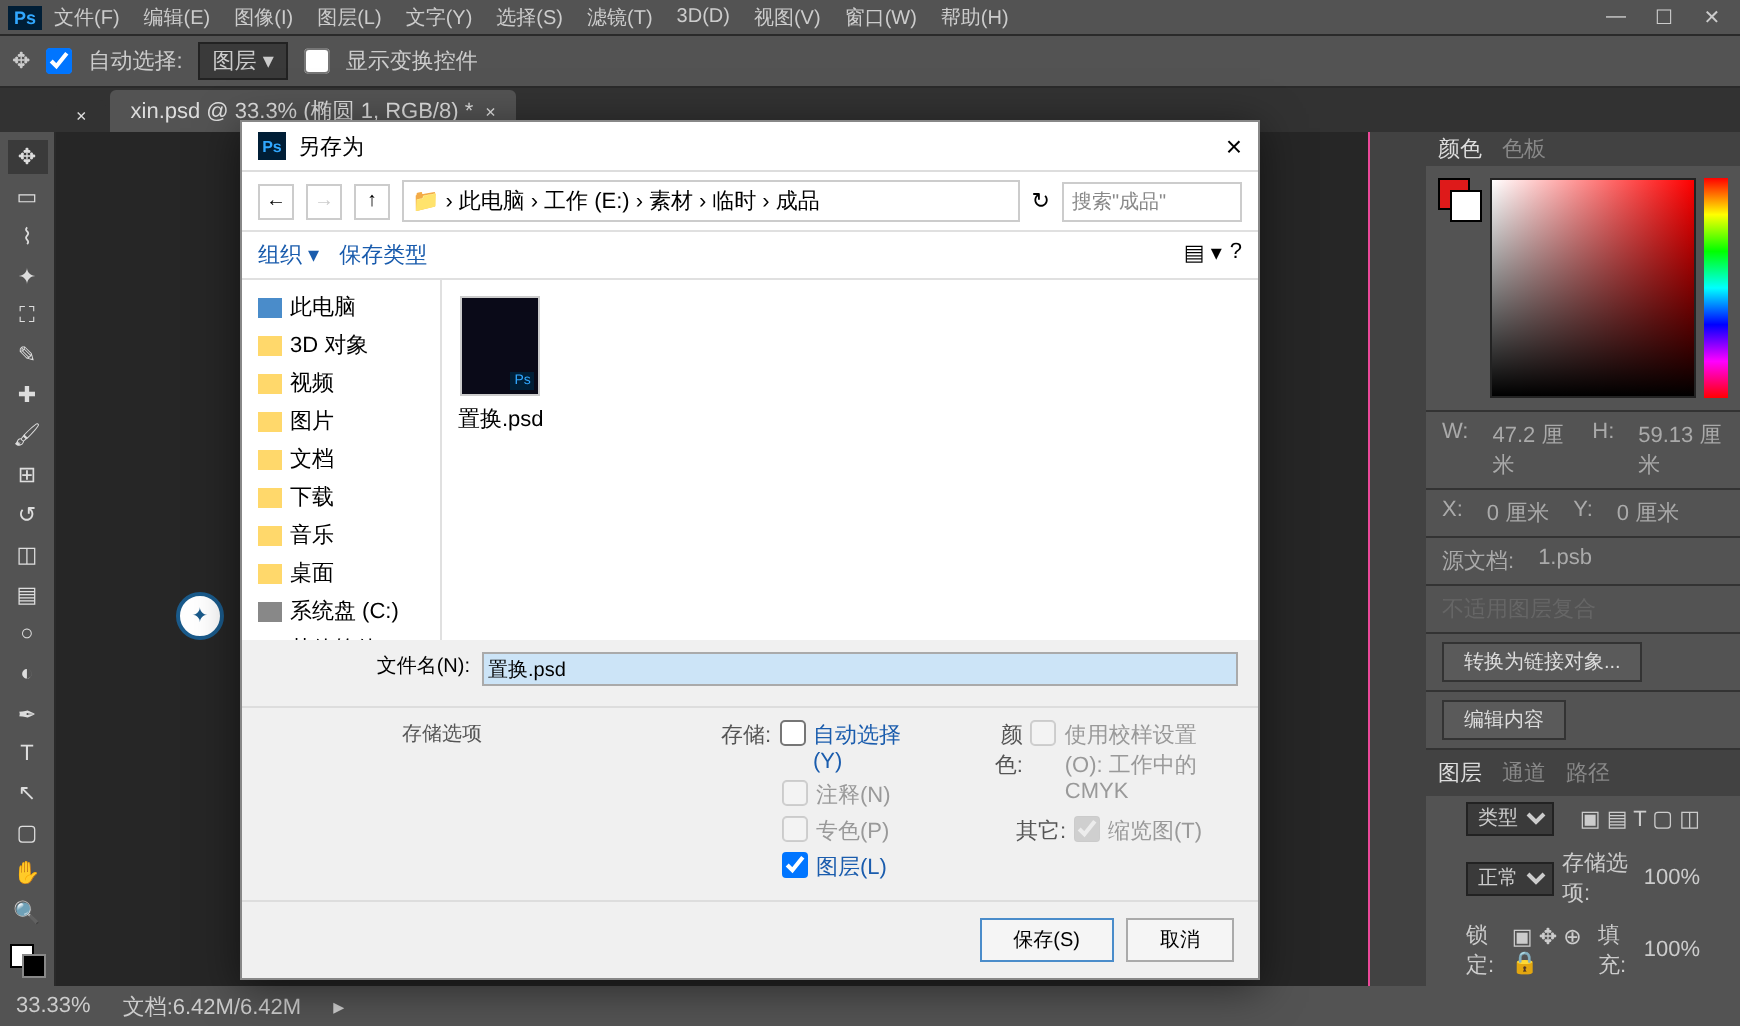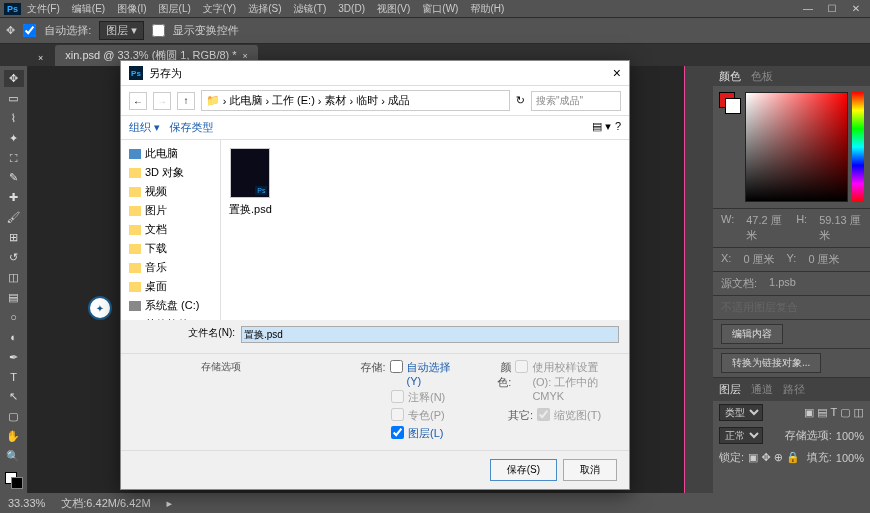--- a/index.html
+++ b/index.html
@@ -35,21 +35,21 @@
 .colorpicker .swatches{width:22px;height:22px;position:relative;}
 .colorpicker .swatches .f{position:absolute;width:16px;height:16px;background:#de1a1a;border:1px solid #000;top:0;left:0;}
 .colorpicker .swatches .b{position:absolute;width:16px;height:16px;background:#fff;border:1px solid #000;bottom:0;right:0;}
 .colorfield{flex:1;height:110px;background:linear-gradient(to bottom,rgba(0,0,0,0),#000),linear-gradient(to right,#fff,#f00);border:1px solid #222;}
 .hue{width:12px;height:110px;background:linear-gradient(to bottom,#f00,#ff0,#0f0,#0ff,#00f,#f0f,#f00);}
 .propsrow{padding:4px 8px;font-size:10px;display:flex;gap:12px;border-top:1px solid #333;}
 .propsrow span{color:#aaa;}
 .layersheader{display:flex;gap:10px;padding:4px 6px;background:#424242;font-size:10px;}
 .layersheader .lt{color:#888;}
 .layersheader .lt.act{color:#ddd;}
-.layerbar{display:flex;align-items:center;padding:3px 6px;gap:4px;font-size:10px;justify-content:flex-end;}
+.layerbar{display:flex;align-items:center;padding:3px 20px;gap:4px;font-size:10px;justify-content:flex-end;}
 .layerbar select{background:#3a3a3a;border:1px solid #222;color:#ccc;font-size:10px;padding:1px;}
 .layerlist{flex:1;overflow:auto;}
 .statusbar{position:absolute;bottom:0;left:0;right:0;height:20px;background:#535353;display:flex;align-items:center;padding:0 8px;font-size:10px;gap:16px;}
 
 .dialog{position:absolute;top:60px;left:120px;width:510px;background:#f0f0f0;color:#000;border:1px solid #888;box-shadow:0 4px 20px rgba(0,0,0,0.5);z-index:100;}
 .dialog .titlebar{background:#fff;padding:4px 8px;display:flex;align-items:center;gap:6px;border-bottom:1px solid #ddd;}
 .dialog .titlebar .psicon{width:14px;height:14px;background:#001e36;color:#31a8ff;font-size:8px;display:flex;align-items:center;justify-content:center;font-weight:bold;}
 .dialog .titlebar .close{margin-left:auto;font-size:14px;}
 .dialog .navbar{display:flex;align-items:center;padding:4px 8px;gap:6px;background:#fff;border-bottom:1px solid #e0e0e0;}
 .dialog .navbar .navbtn{width:18px;height:18px;border:1px solid #ccc;display:flex;align-items:center;justify-content:center;font-size:10px;}
@@ -189,24 +189,24 @@
           <span>0 厘米</span>
         </div>
       <div class="propsrow">
           <span>源文档:</span>
           <span>1.psb</span>
         </div>
       <div class="propsrow">
           <span style="color:#666;">不适用图层复合</span>
         </div>
       <div class="propsrow">
+          <button class="btn">转换为链接对象...</button>
+        </div>
+      <div class="propsrow">
           <button class="btn">编辑内容</button>
-        </div>
-      <div class="propsrow">
-          <button class="btn">转换为链接对象...</button>
         </div>
 
       <div class="layersheader" style="border-top:1px solid #333;">
         <span class="lt act">图层</span>
         <span class="lt">通道</span>
         <span class="lt">路径</span>
       </div>
       <div class="layerbar">
         <select><option>类型</option></select>
         <span style="margin-left:auto;">▣ ▤ T ▢ ◫</span>

